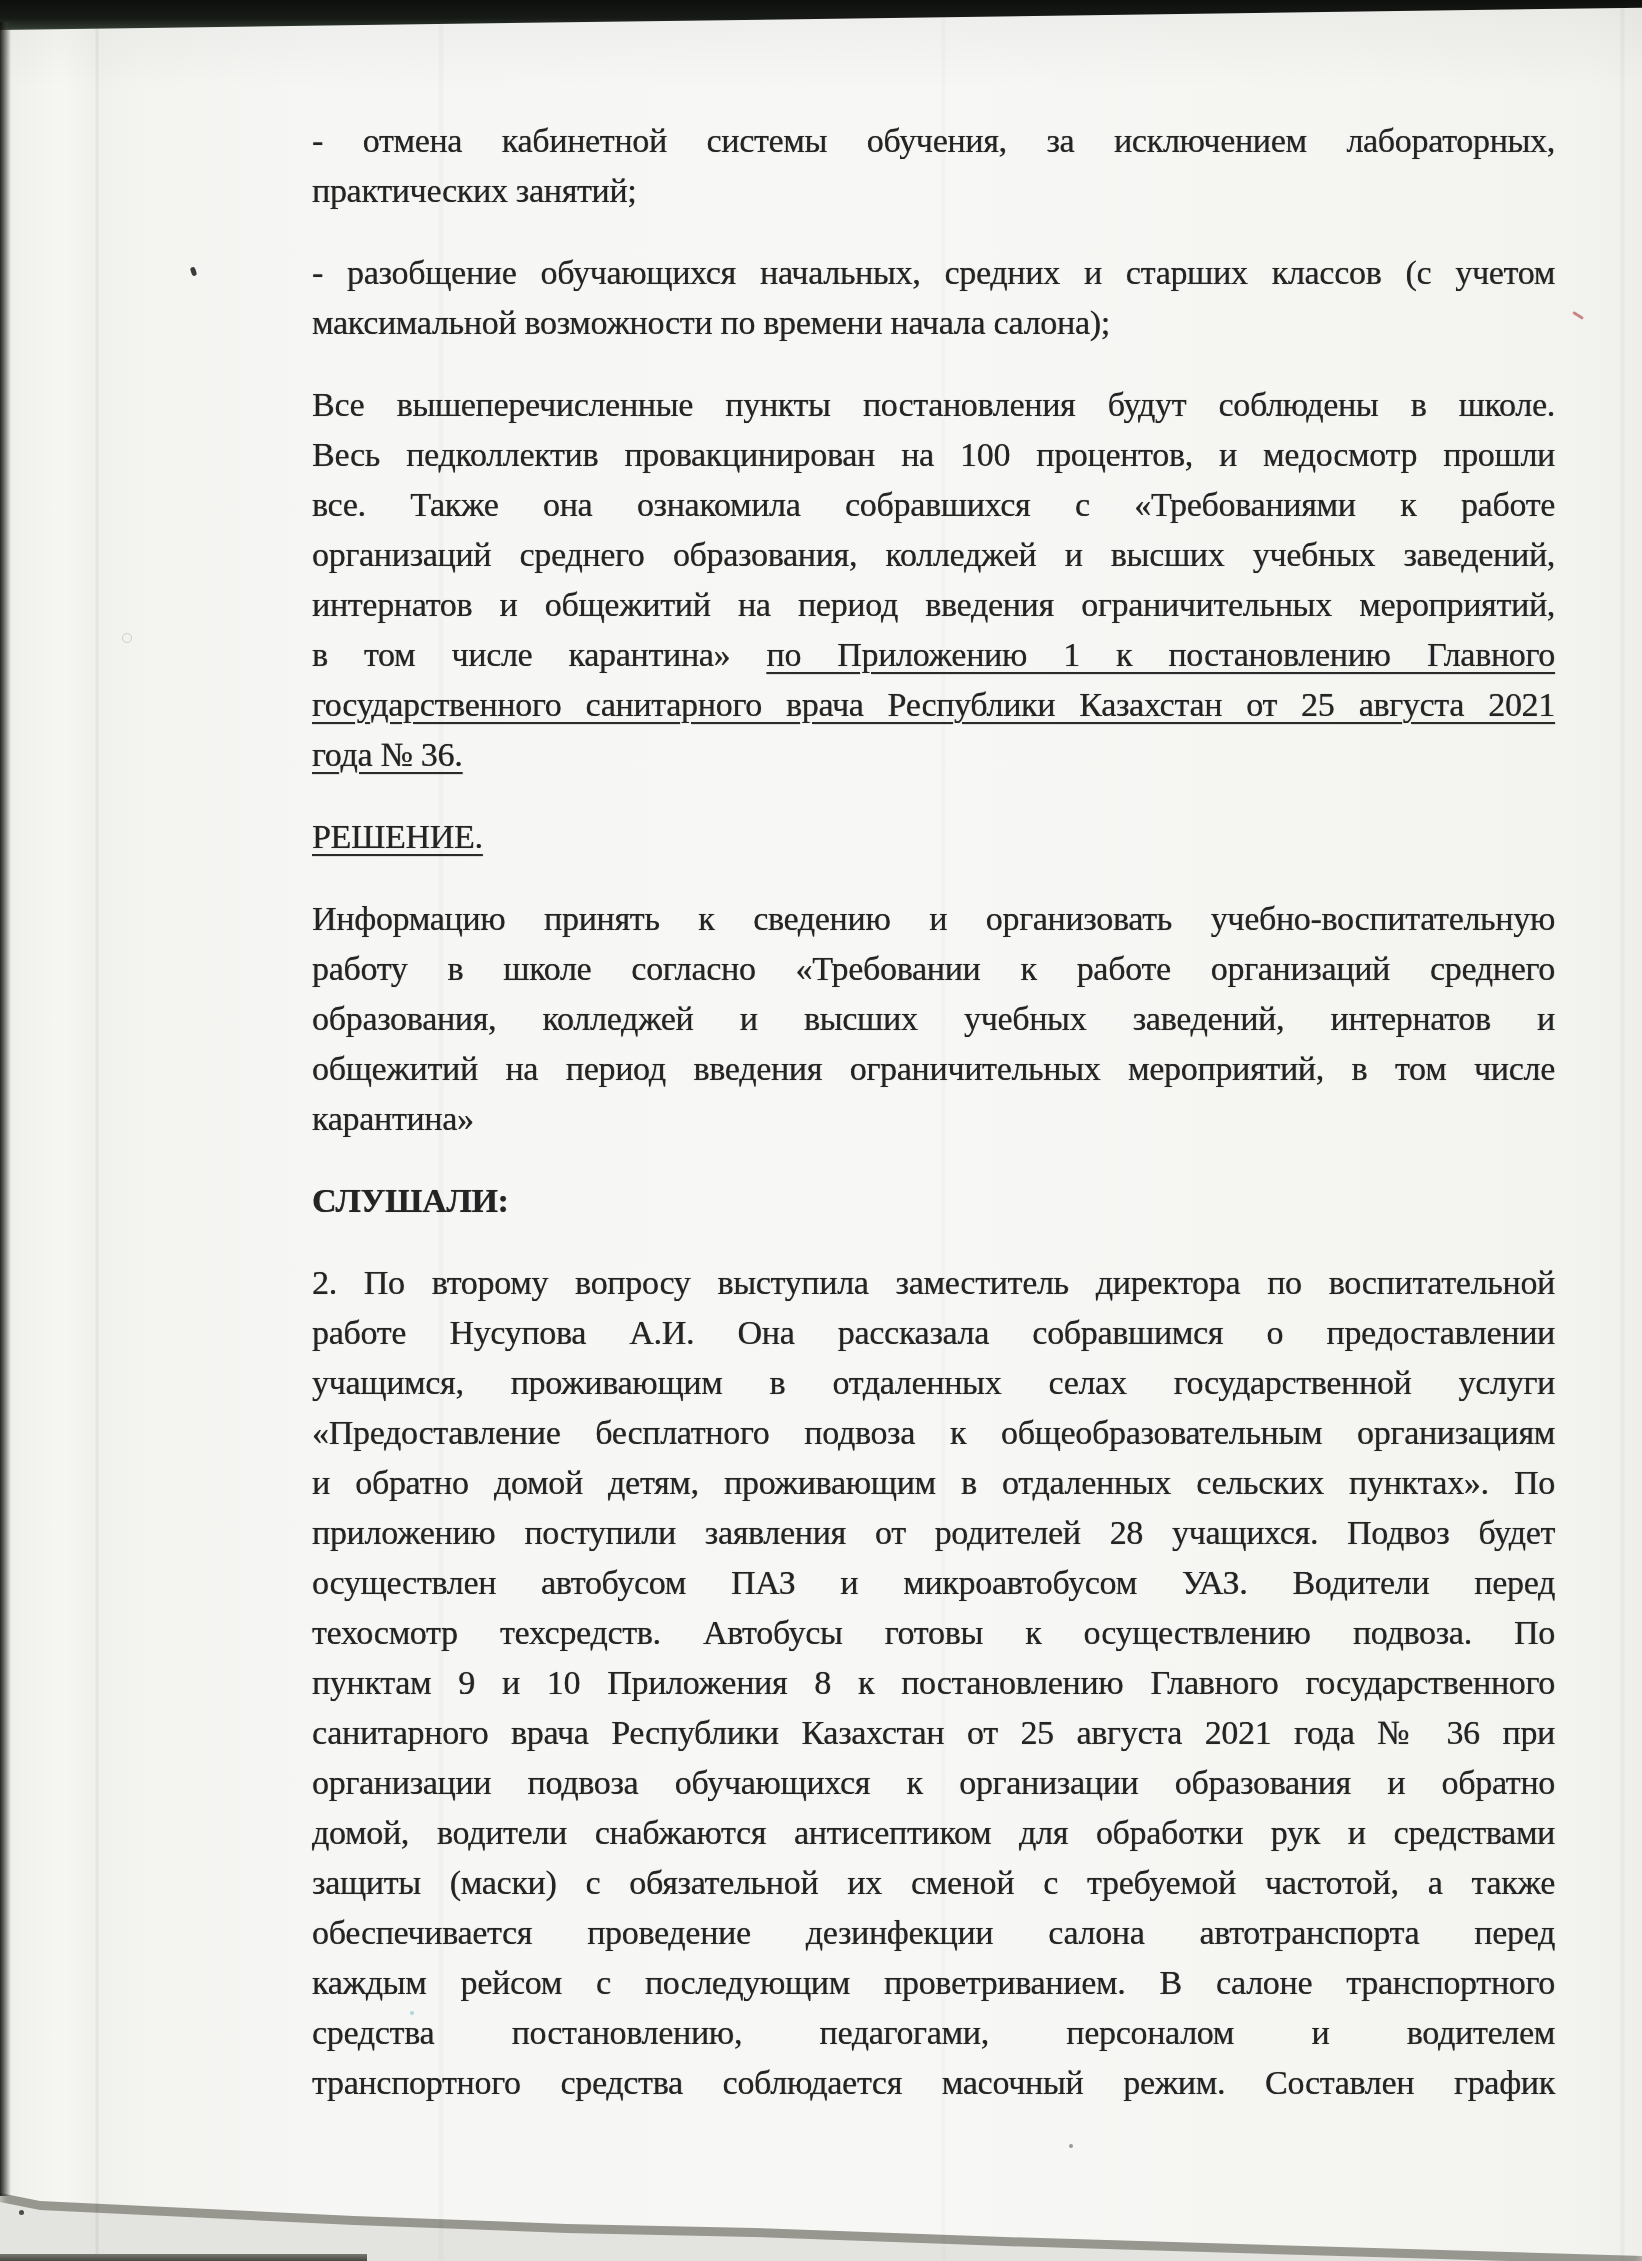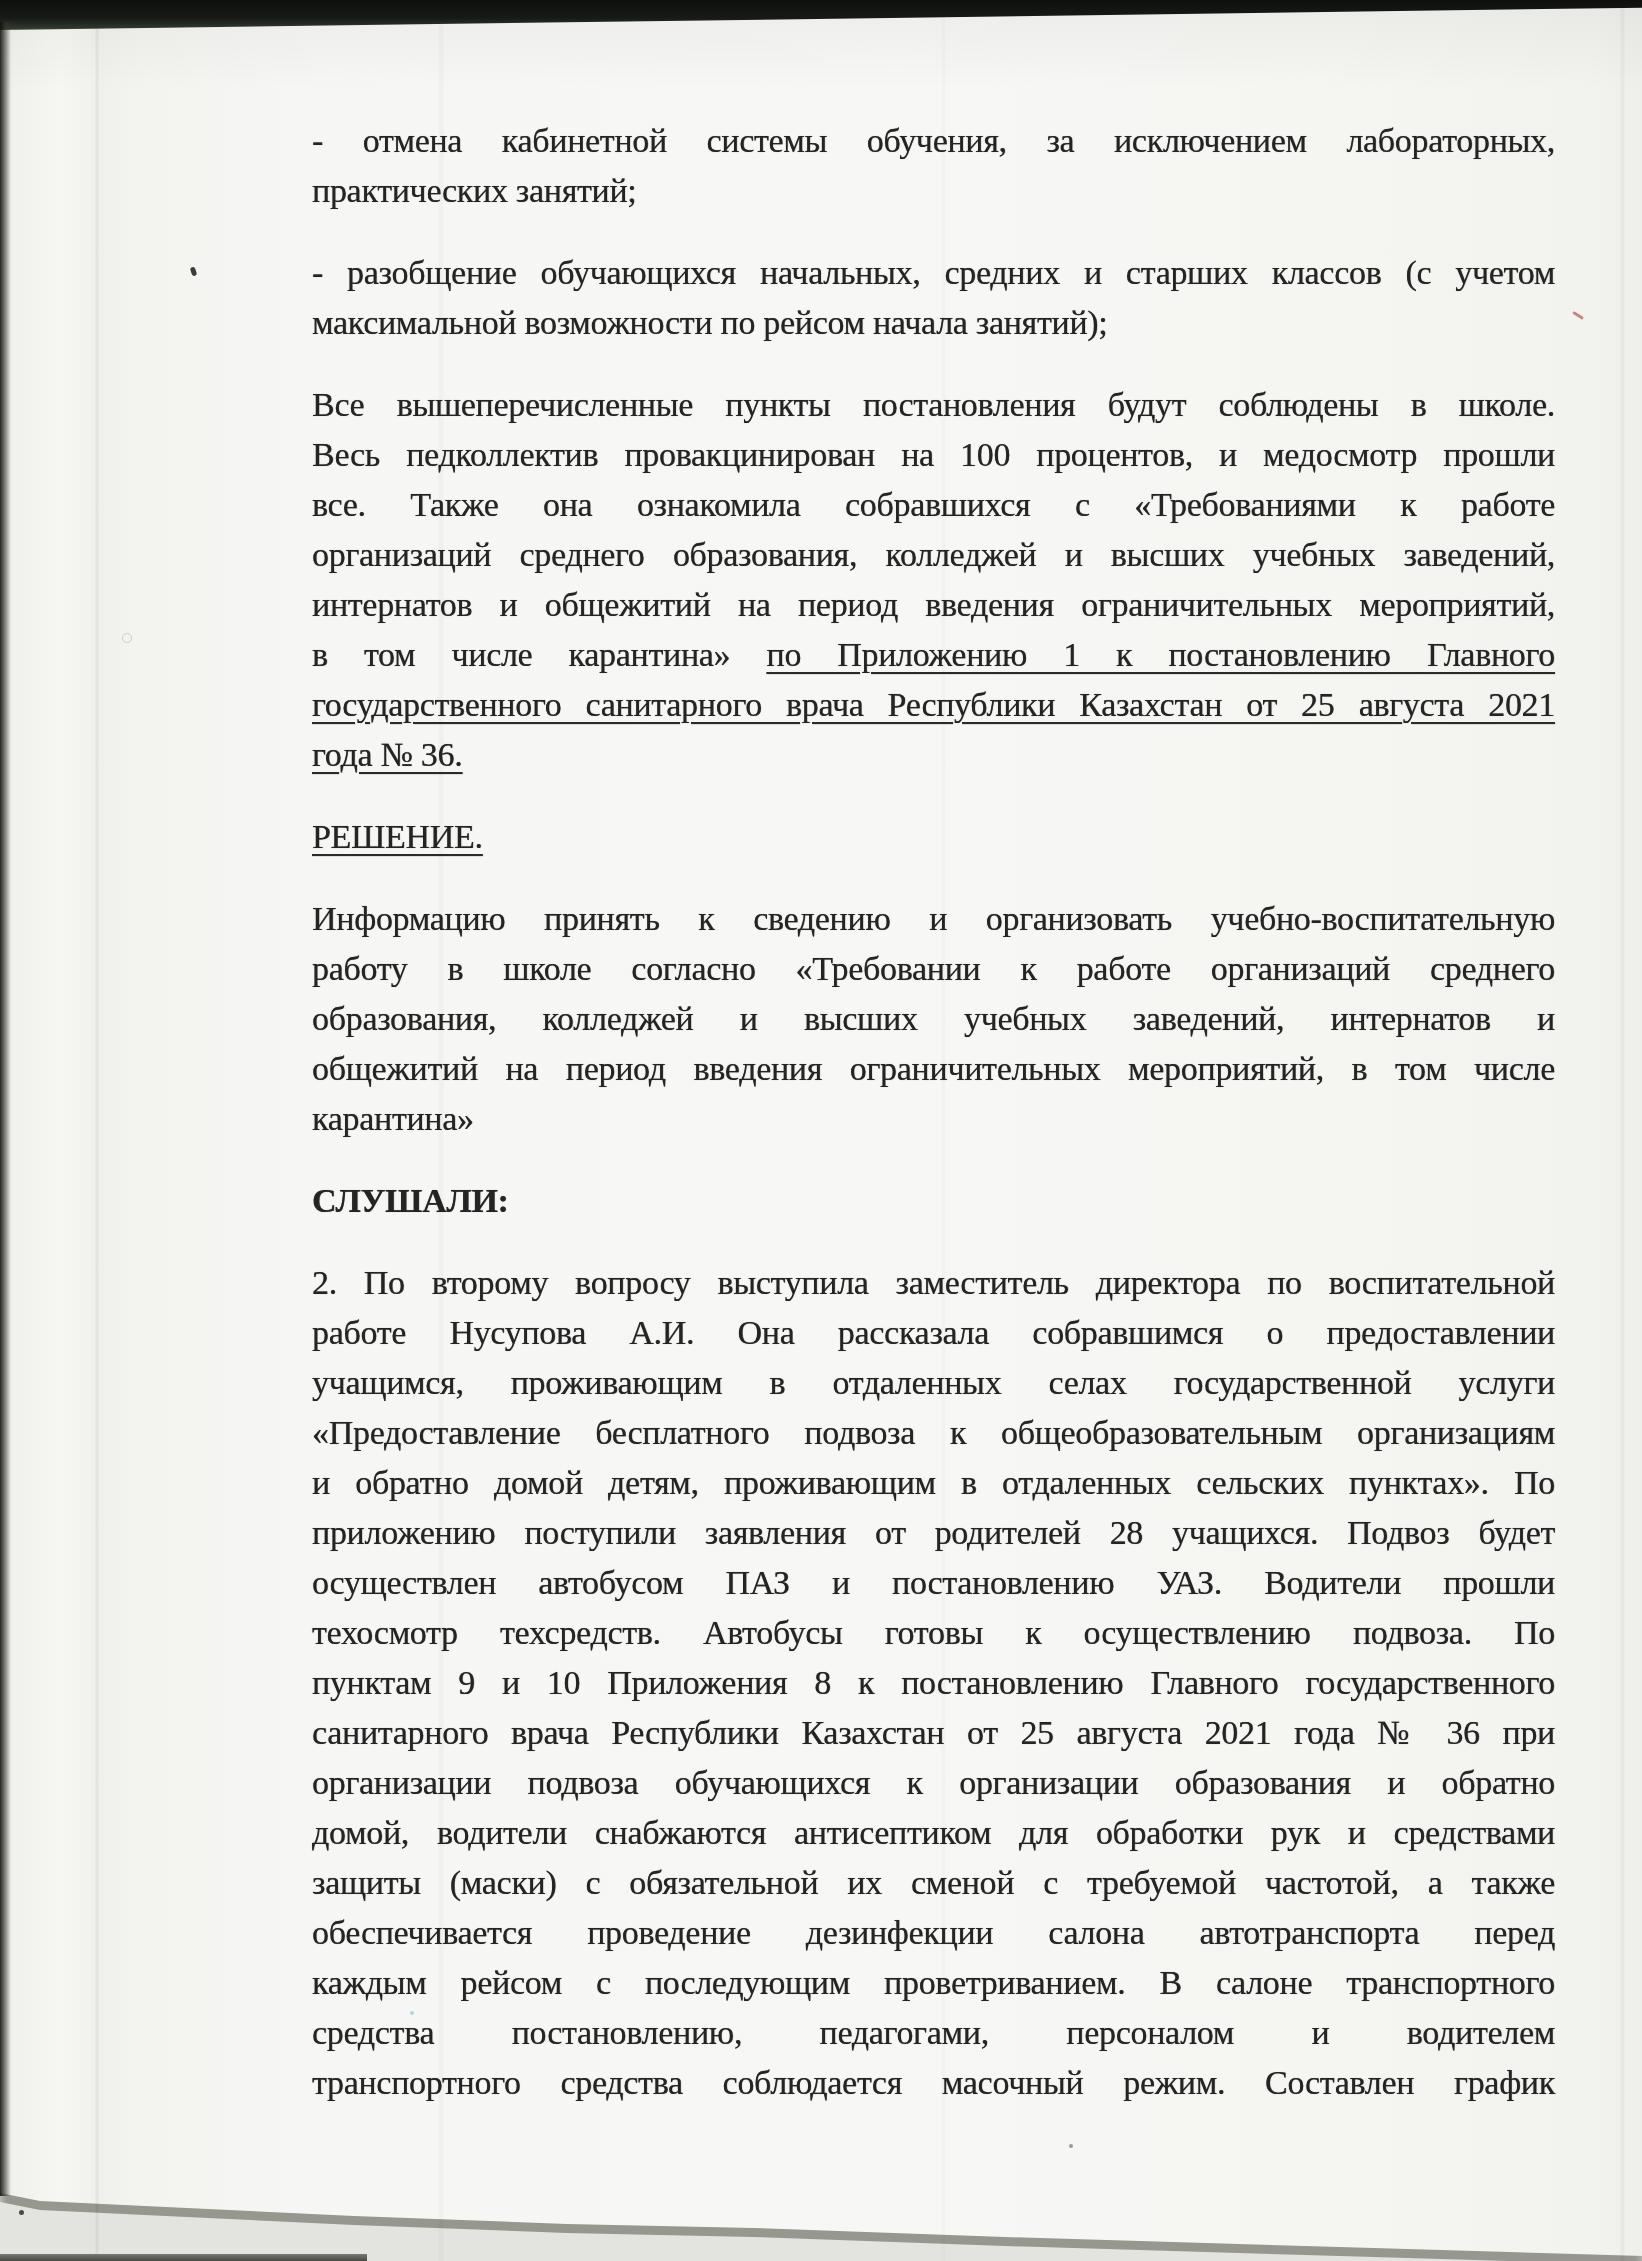--- a/index.html
+++ b/index.html
@@ -105,21 +105,21 @@
   <div class="leftstrip"></div>
   <div class="bottom-sliver"></div>
 
   <div class="text-layer">
       <div class="block">
         <div class="line">- отмена кабинетной системы обучения, за исключением лабораторных,</div>
         <div class="line last">практических занятий;</div>
       </div>
       <div class="block">
         <div class="line">- разобщение обучающихся начальных, средних и старших классов (с учетом</div>
-        <div class="line last">максимальной возможности по рейсом начала занятий);</div>
+        <div class="line last">максимальной возможности по времени начала салона);</div>
       </div>
       <div class="block">
         <div class="line">Все вышеперечисленные пункты постановления будут соблюдены в школе.</div>
         <div class="line">Весь педколлектив провакцинирован на 100 процентов, и медосмотр прошли</div>
         <div class="line">все. Также она ознакомила собравшихся с «Требованиями к работе</div>
         <div class="line">организаций среднего образования, колледжей и высших учебных заведений,</div>
         <div class="line">интернатов и общежитий на период введения ограничительных мероприятий,</div>
         <div class="line"><span>в том числе карантина» </span><span class="u">по Приложению 1 к постановлению Главного</span></div>
         <div class="line u">государственного санитарного врача Республики Казахстан от 25 августа 2021</div>
         <div class="line last u">года № 36.</div>
@@ -137,21 +137,21 @@
       <div class="block bold">
         <div class="line last">СЛУШАЛИ:</div>
       </div>
       <div class="block">
         <div class="line">2. По второму вопросу выступила заместитель директора по воспитательной</div>
         <div class="line">работе Нусупова А.И.  Она рассказала собравшимся  о предоставлении</div>
         <div class="line">учащимся, проживающим в отдаленных селах  государственной услуги</div>
         <div class="line">«Предоставление бесплатного подвоза к общеобразовательным организациям</div>
         <div class="line">и обратно домой детям, проживающим в отдаленных сельских пунктах». По</div>
         <div class="line">приложению поступили заявления от родителей 28 учащихся. Подвоз будет</div>
-        <div class="line">осуществлен автобусом ПАЗ и постановлению УАЗ. Водители прошли</div>
+        <div class="line">осуществлен автобусом ПАЗ и микроавтобусом УАЗ. Водители перед</div>
         <div class="line">техосмотр техсредств. Автобусы готовы к осуществлению подвоза.  По</div>
         <div class="line">пунктам 9 и 10 Приложения 8 к постановлению Главного государственного</div>
         <div class="line">санитарного врача Республики Казахстан от 25 августа 2021 года № 36 при</div>
         <div class="line">организации подвоза обучающихся к организации образования и обратно</div>
         <div class="line">домой, водители снабжаются антисептиком для обработки рук и средствами</div>
         <div class="line">защиты (маски) с обязательной их сменой с требуемой частотой, а также</div>
         <div class="line">обеспечивается проведение дезинфекции салона автотранспорта перед</div>
         <div class="line">каждым рейсом с последующим проветриванием.  В салоне транспортного</div>
         <div class="line">средства  постановлению,  педагогами,  персоналом  и  водителем</div>
         <div class="line">транспортного средства соблюдается масочный режим. Составлен график</div>

